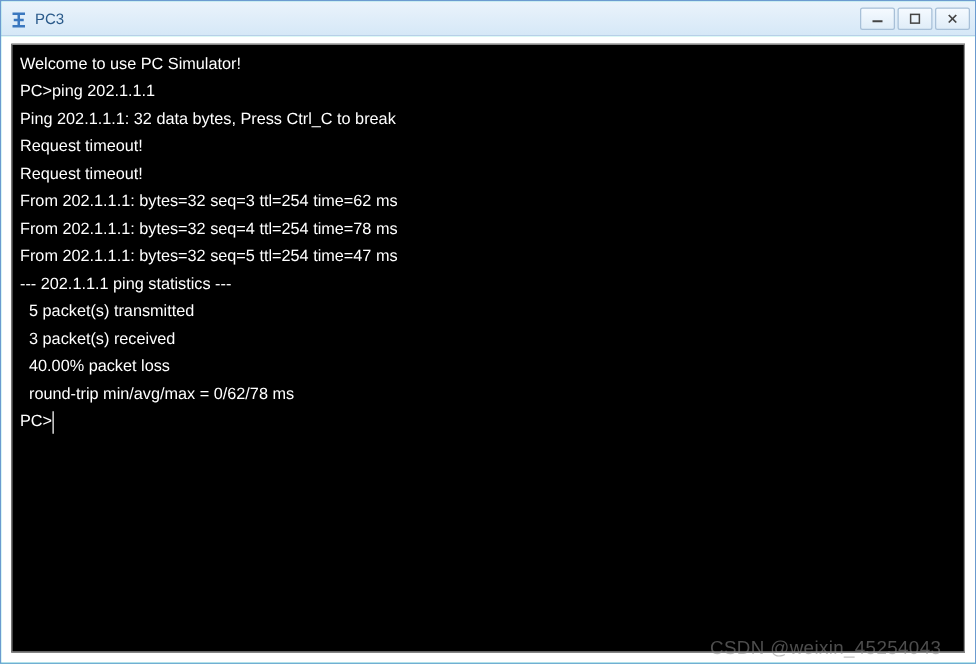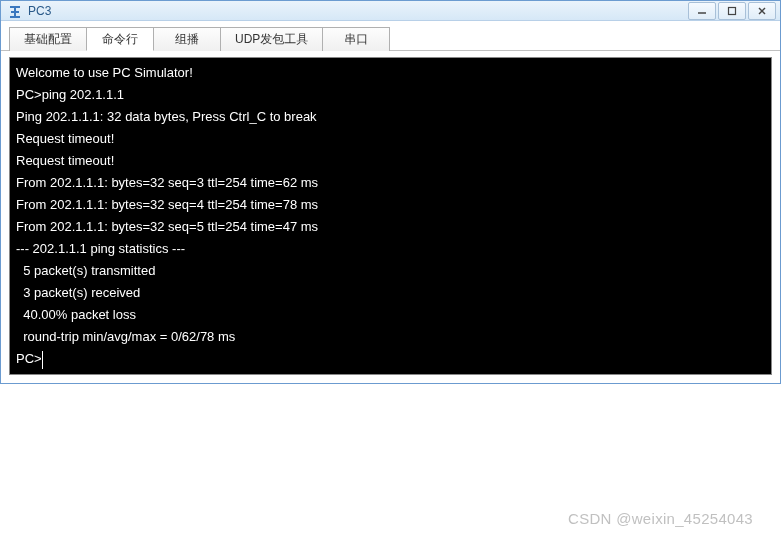--- a/index.html
+++ b/index.html
@@ -6,21 +6,21 @@
     body {
       font-family: "Microsoft YaHei", "SimSun", Arial, sans-serif;
       background: #fff;
       width: 781px;
       height: 533px;
       overflow: hidden;
       position: relative;
     }
     .window {
       width: 781px;
-      height: 384px;
+      height: 531px;
       border: 1px solid #6b9bd0;
       background: #5eead4;
       display: flex;
       flex-direction: column;
     }
     .titlebar {
       height: 28px;
       background: linear-gradient(to bottom, #eaf3fb 0%, #d6e8f7 100%);
       border-bottom: 1px solid #b8d0e8;
       display: flex;
@@ -157,27 +157,20 @@
       </div>
       <div class="win-btn">
         <svg viewBox="0 0 10 10">
             <line x1="2" y1="2" x2="8" y2="8" stroke="#444" stroke-width="1.4"></line>
             <line x1="8" y1="2" x2="2" y2="8" stroke="#444" stroke-width="1.4"></line>
           </svg>
       </div>
     </div>
   </div>
 
-  <div class="tabbar">
-    <div class="tab">基础配置</div>
-    <div class="tab active">命令行</div>
-    <div class="tab">组播</div>
-    <div class="tab">UDP发包工具</div>
-    <div class="tab">串口</div>
-  </div>
 
   <div class="terminal-wrap">
     <div class="terminal"><span class="term-line">Welcome to use PC Simulator!</span><span class="term-line"></span><span class="term-line">PC&gt;ping 202.1.1.1</span><span class="term-line"></span><span class="term-line">Ping 202.1.1.1: 32 data bytes, Press Ctrl_C to break</span><span class="term-line">Request timeout!</span><span class="term-line">Request timeout!</span><span class="term-line">From 202.1.1.1: bytes=32 seq=3 ttl=254 time=62 ms</span><span class="term-line">From 202.1.1.1: bytes=32 seq=4 ttl=254 time=78 ms</span><span class="term-line">From 202.1.1.1: bytes=32 seq=5 ttl=254 time=47 ms</span><span class="term-line"></span><span class="term-line">--- 202.1.1.1 ping statistics ---</span><span class="term-line">  5 packet(s) transmitted</span><span class="term-line">  3 packet(s) received</span><span class="term-line">  40.00% packet loss</span><span class="term-line">  round-trip min/avg/max = 0/62/78 ms</span><span class="term-line"></span><span class="term-line"><span>PC&gt;</span><span class="cursor"></span></span></div>
   </div>
 
 </div>
 
 <div class="watermark">CSDN @weixin_45254043</div>
 
 </body></html>

